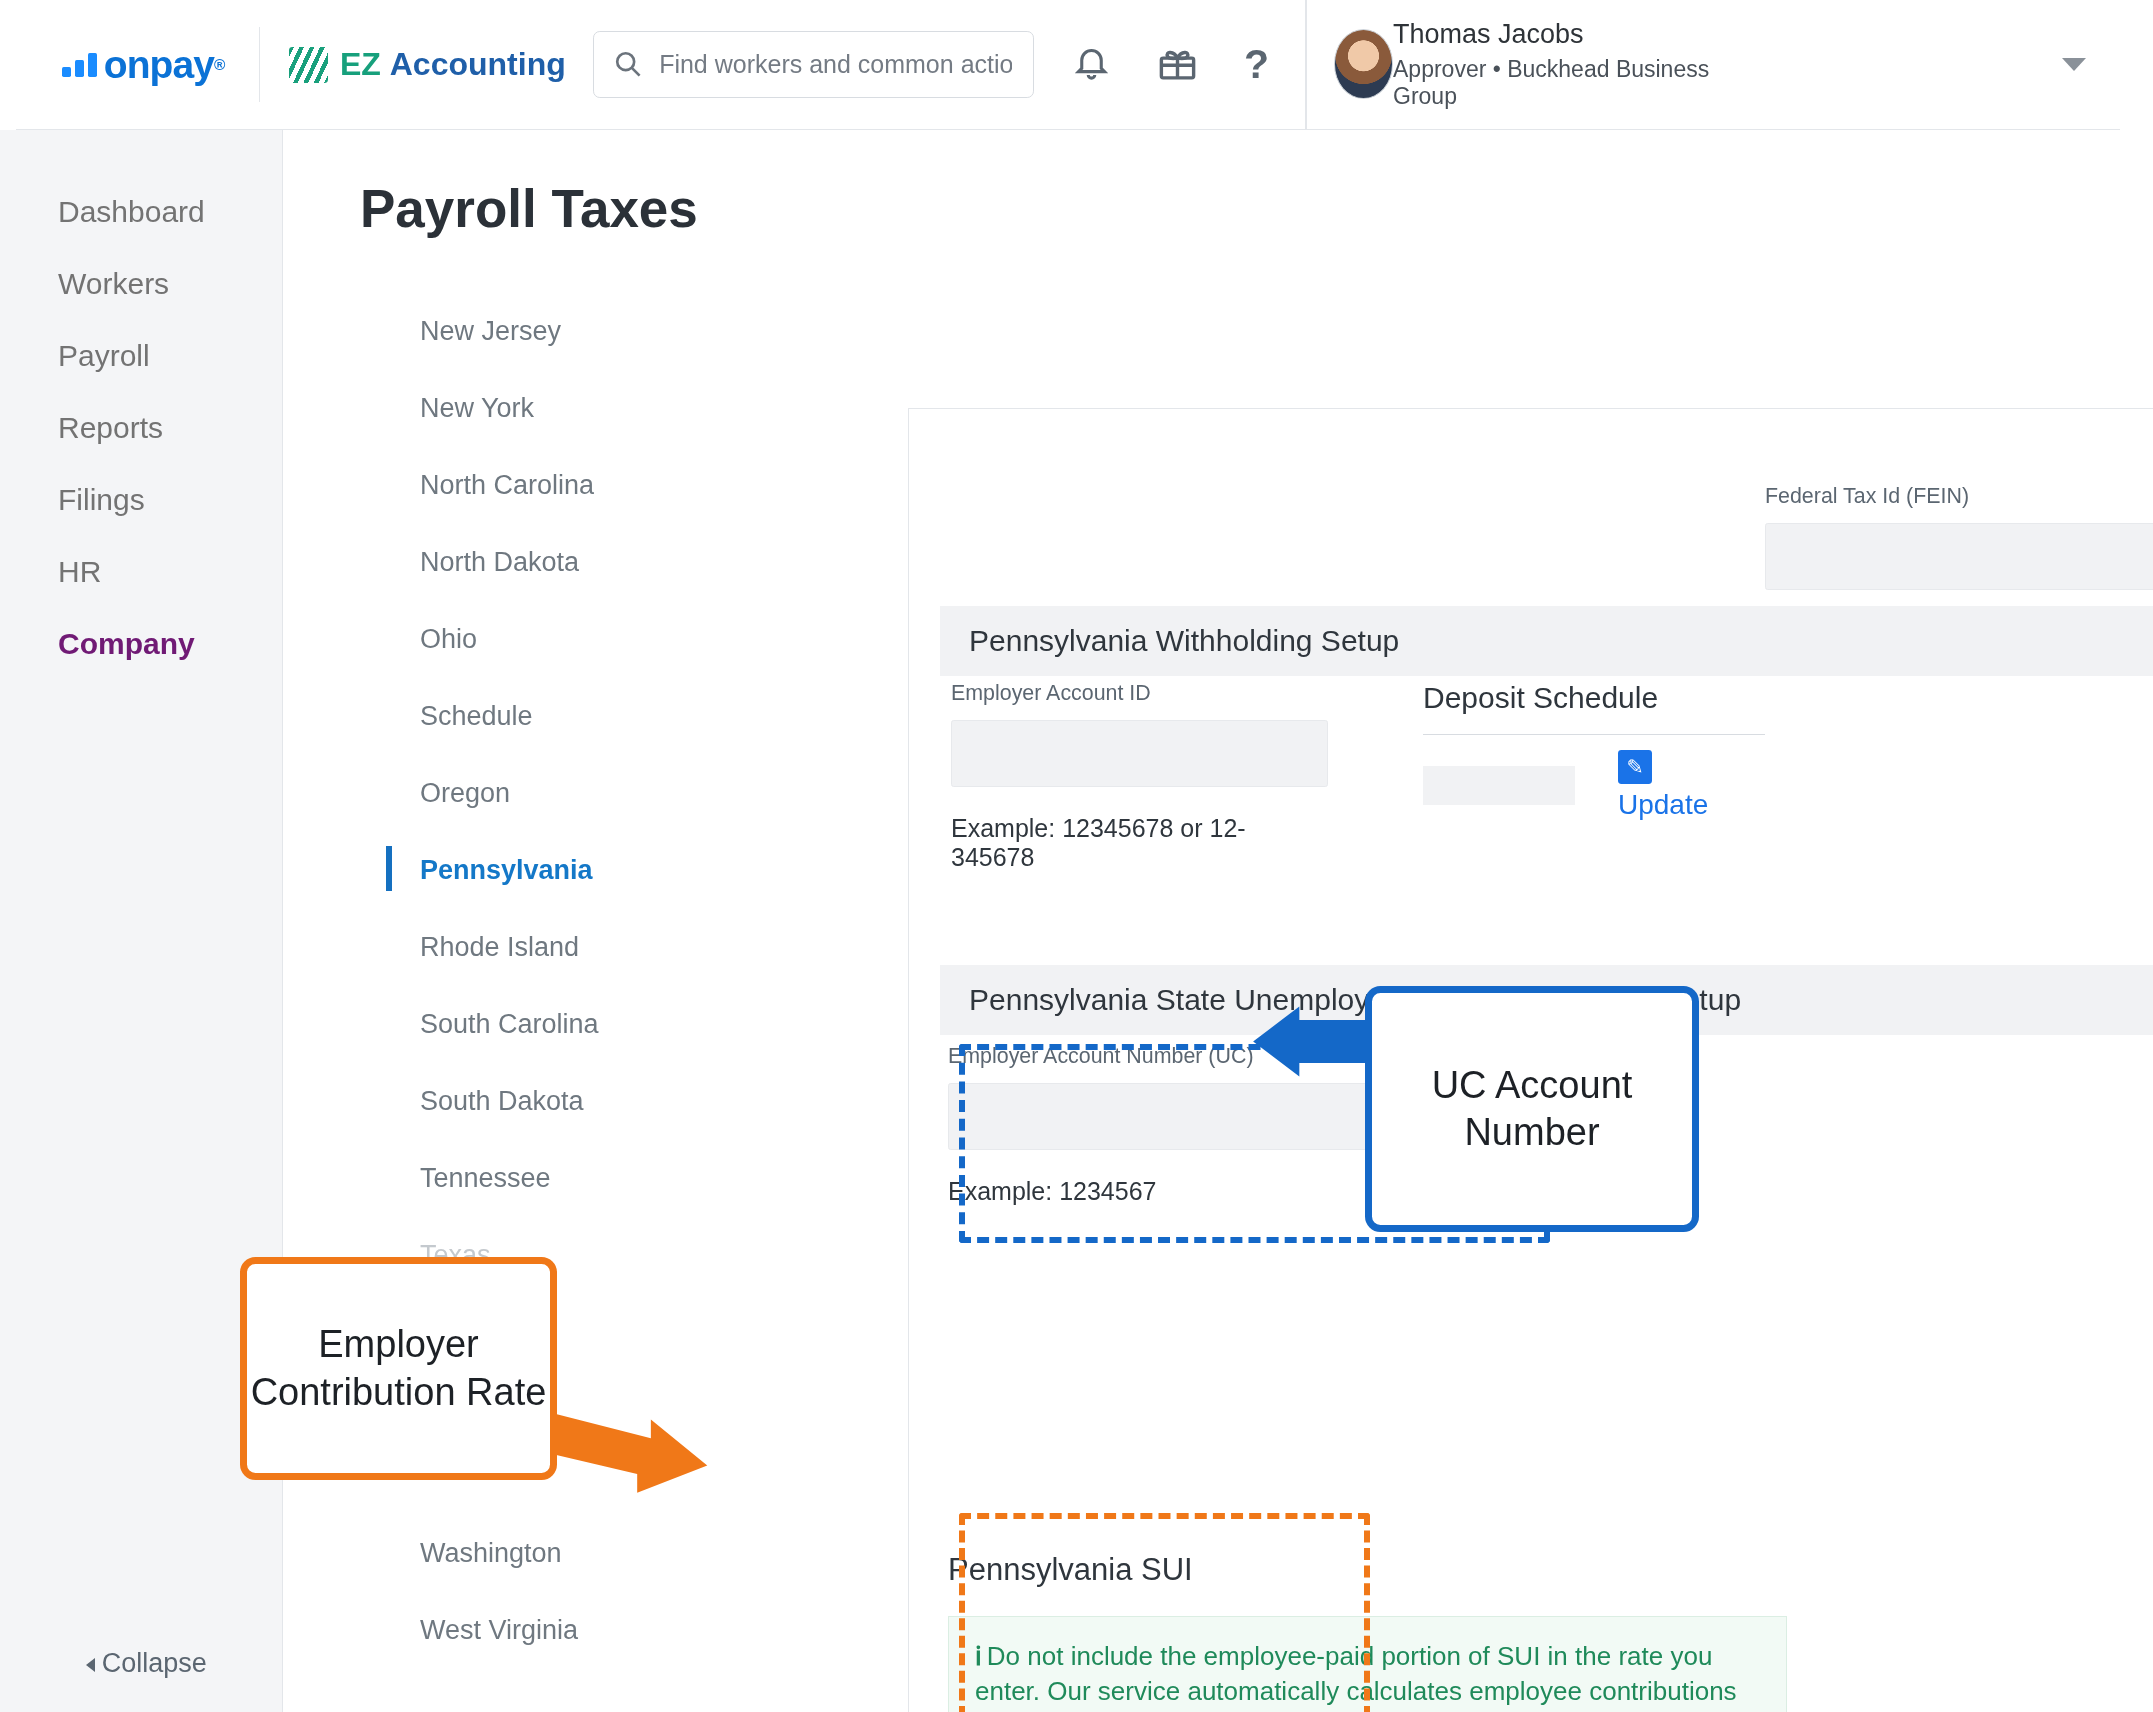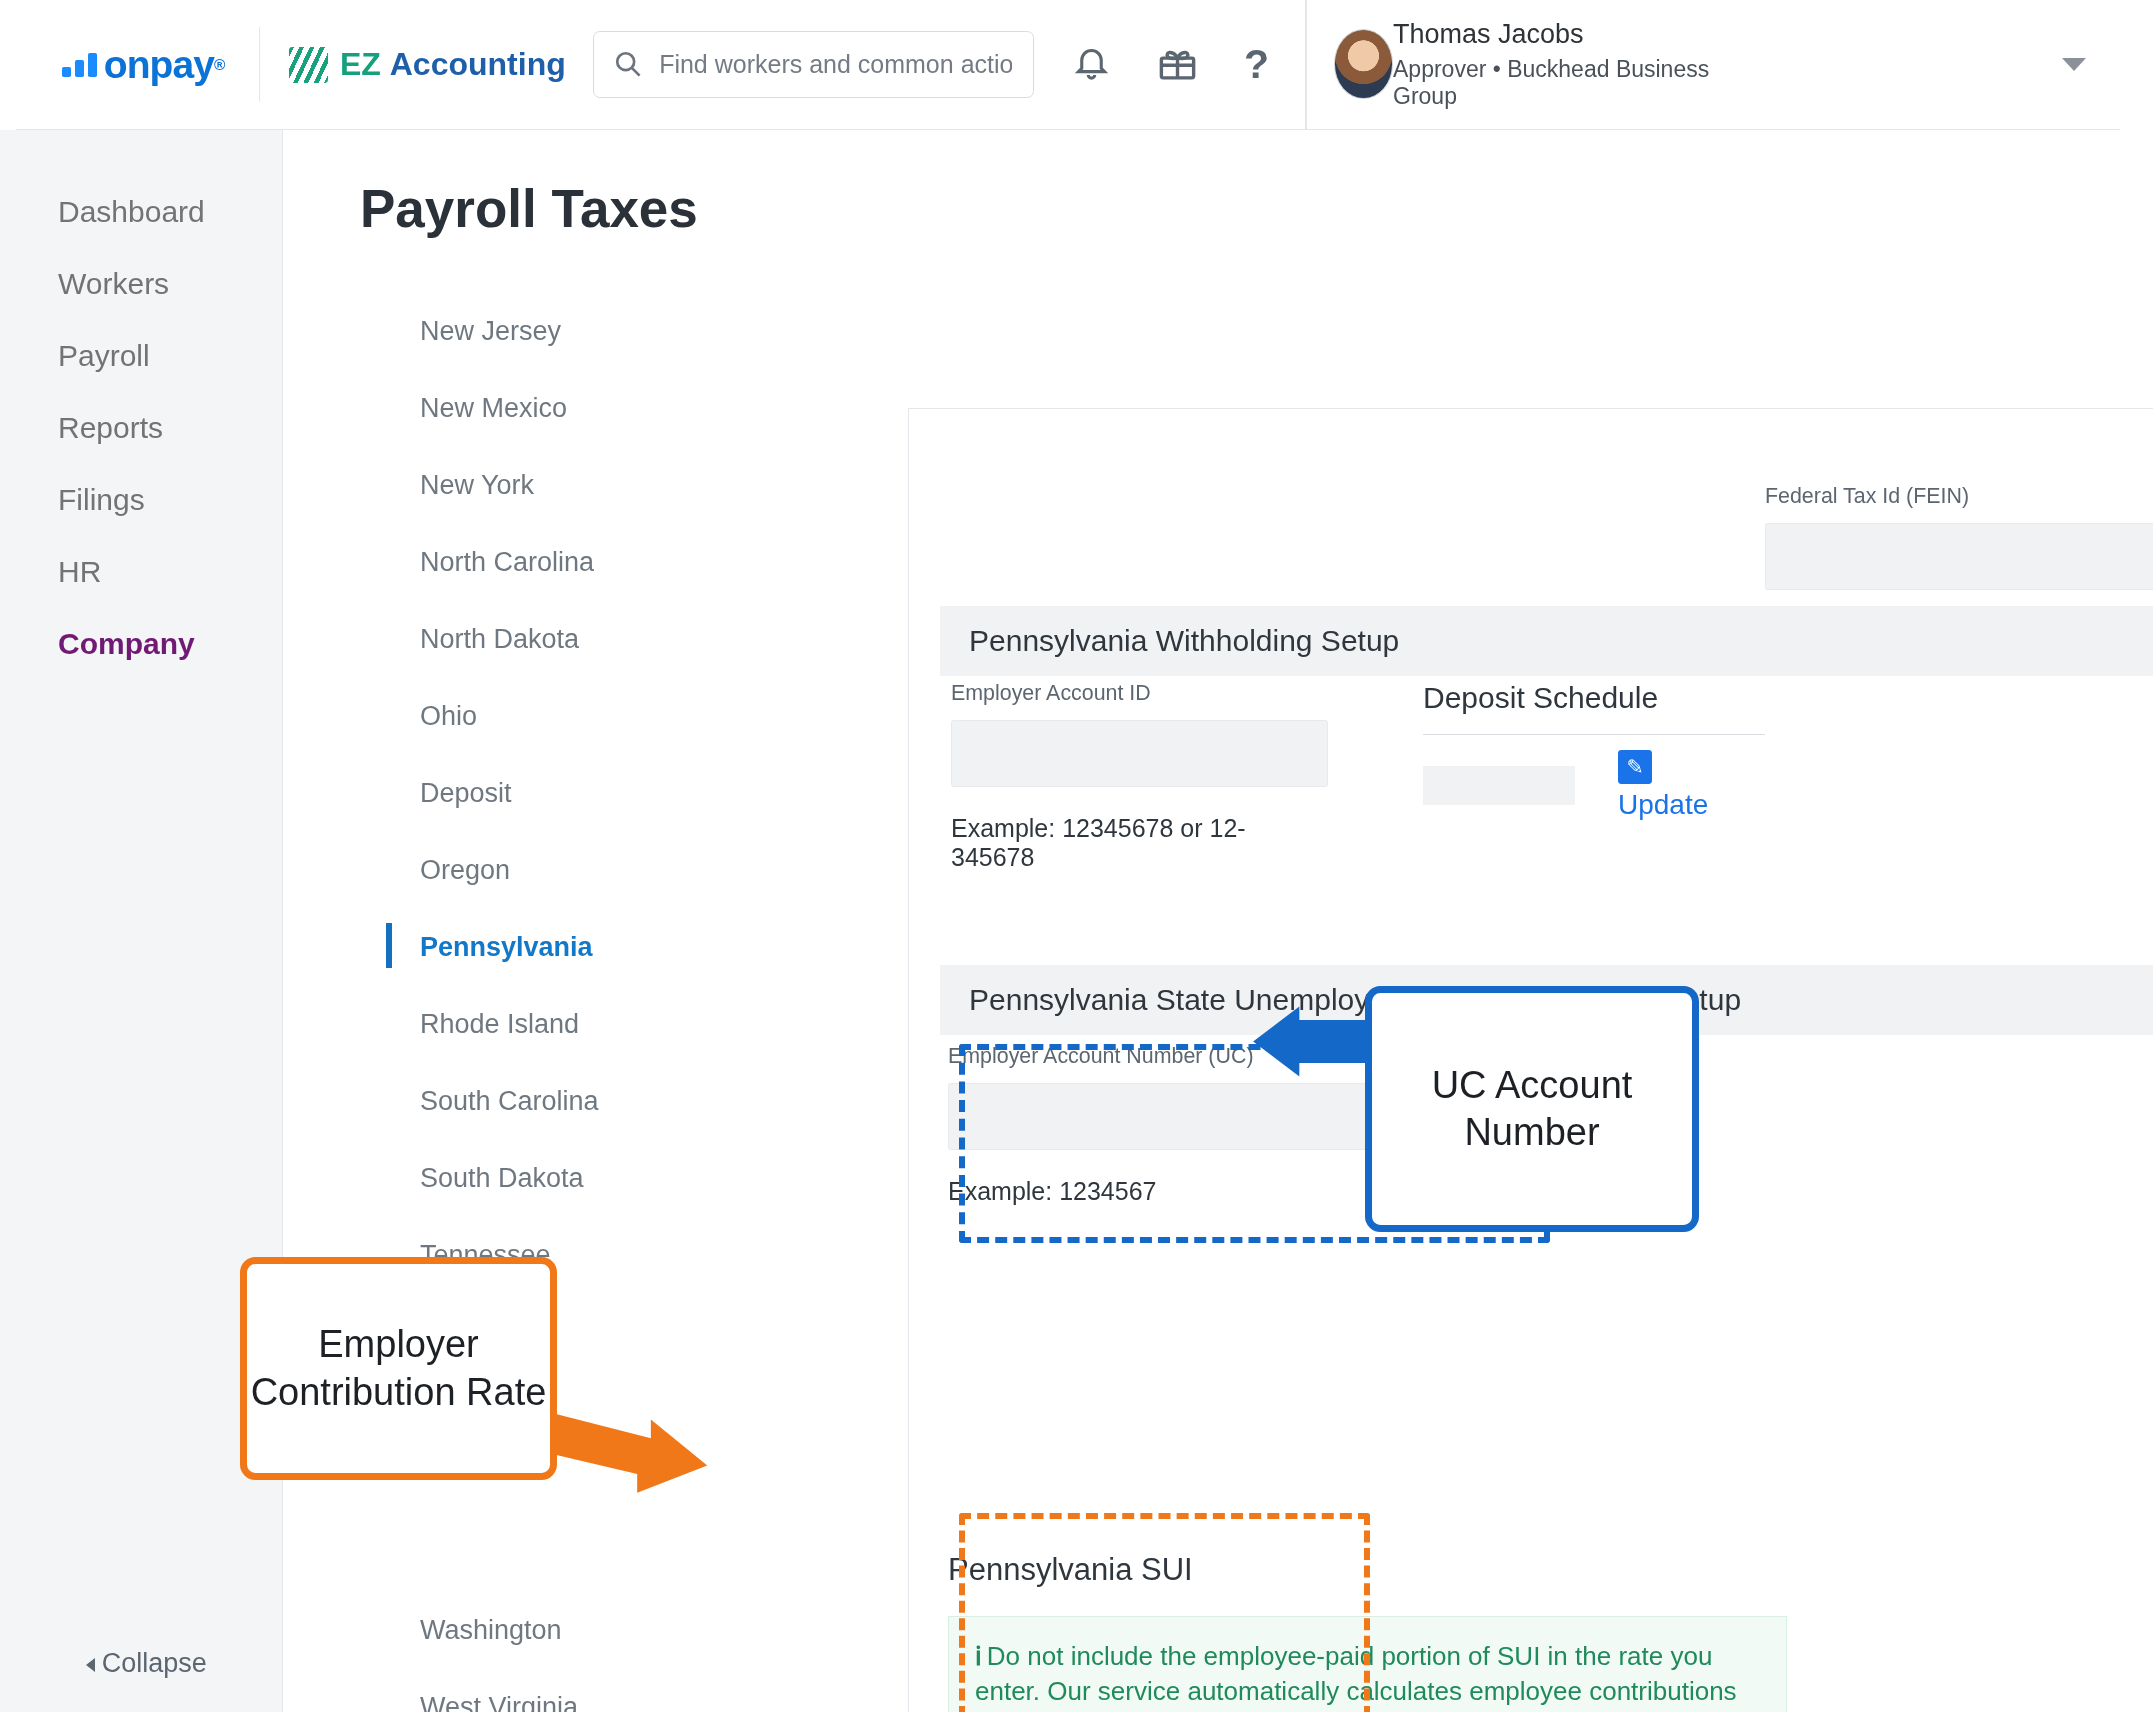--- a/index.html
+++ b/index.html
@@ -318,26 +318,25 @@
     <div class="collapse">
       <span class="tri"></span><span>Collapse</span>
     </div>
   </div>
 
   <div class="main">
     <div class="page-title">Payroll Taxes</div>
 
     <div class="state-list">
       <div class="state-item">New Jersey</div>
-      <div class="state-item">New Mexico</div>
       <div class="state-item">New York</div>
       <div class="state-item">North Carolina</div>
       <div class="state-item">North Dakota</div>
       <div class="state-item">Ohio</div>
-      <div class="state-item">Deposit</div>
+      <div class="state-item">Schedule</div>
       <div class="state-item">Oregon</div>
       <div class="state-item active">Pennsylvania</div>
       <div class="state-item">Rhode Island</div>
       <div class="state-item">South Carolina</div>
       <div class="state-item">South Dakota</div>
       <div class="state-item">Tennessee</div>
       <div class="state-item faded">Texas</div>
       <div class="state-item" style="margin-top:221px">Washington</div>
       <div class="state-item">West Virginia</div>
 

